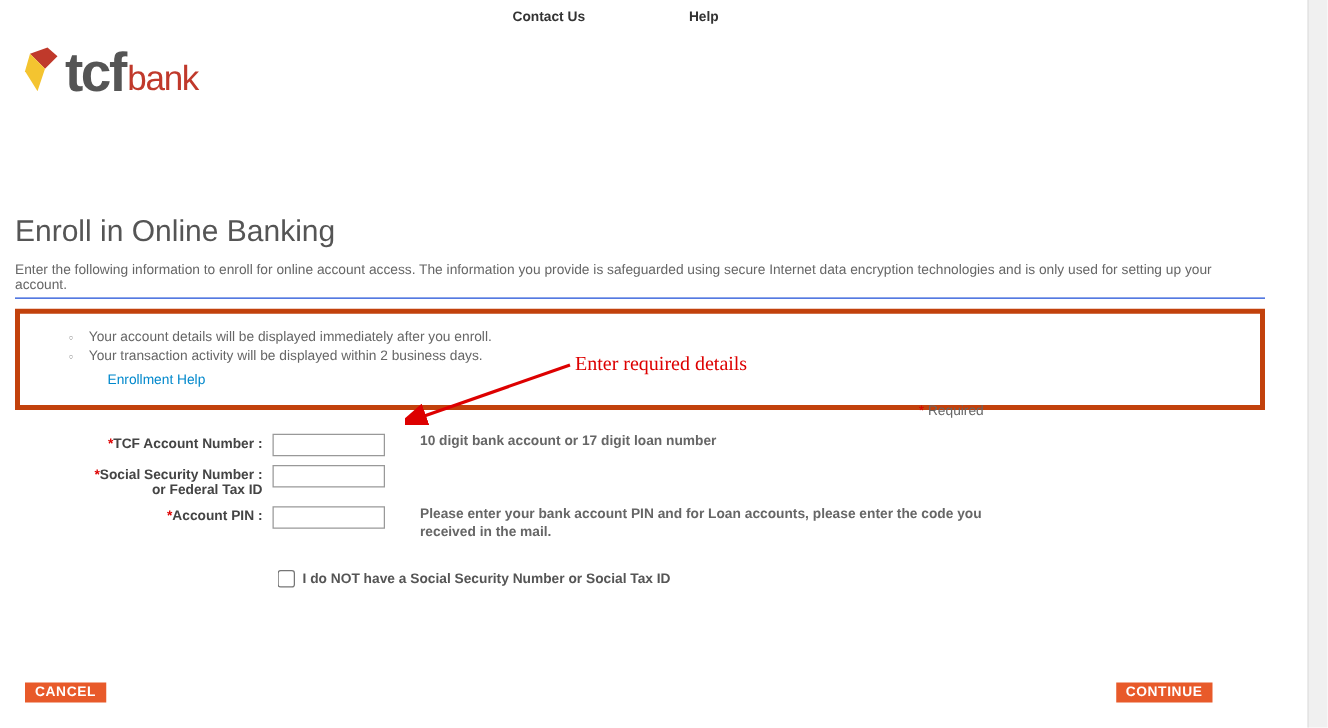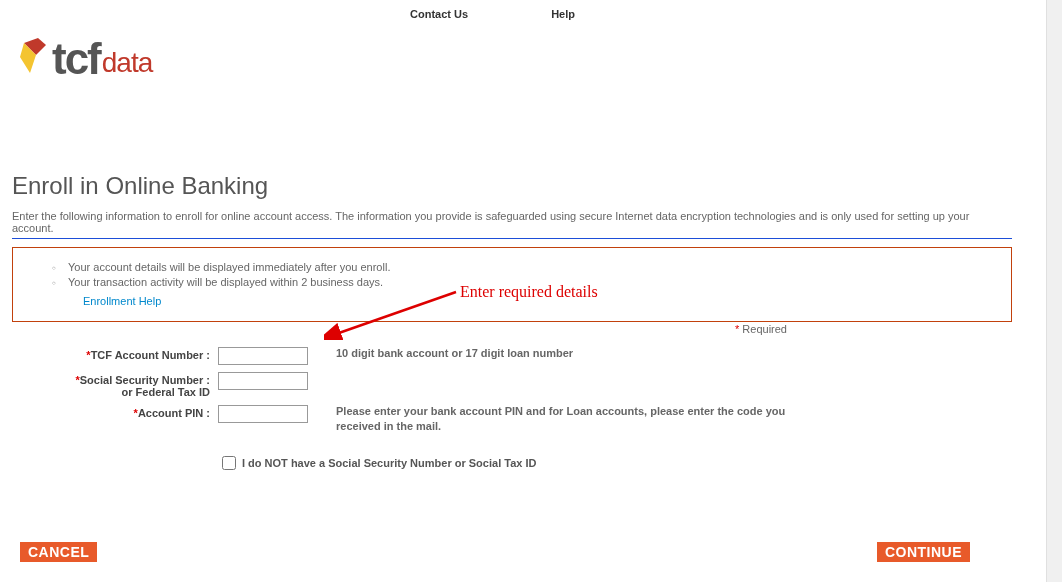--- a/index.html
+++ b/index.html
@@ -88,21 +88,21 @@
       font-size: 11px;
       color: #666;
       border-bottom: 1px solid #1d4ed8;
       padding-bottom: 4px;
     }
     .info-box {
       position: absolute;
       top: 247px;
       left: 12px;
       width: 1000px;
-      border: 1px solid #c2410c;
+      border: 4px solid #c2410c;
       padding: 12px 10px 12px 10px;
     }
     .info-box ul {
       list-style: none;
       padding-left: 45px;
     }
     .info-box li {
       font-size: 11px;
       color: #666;
       line-height: 1.4;
@@ -205,21 +205,21 @@
       position: absolute;
       bottom: 20px;
       left: 20px;
       right: 60px;
       display: flex;
       justify-content: space-between;
     }
     .btn {
       background: #e85a2a;
       color: #fff;
-      font-size: 14px;
+      font-size: 11px;
       font-weight: bold;
       padding: 2px 8px;
       border: none;
       font-family: Verdana, Arial, sans-serif;
       cursor: pointer;
       letter-spacing: 0.5px;
     }
     .arrow-svg {
       position: absolute;
       top: 290px;
@@ -237,21 +237,21 @@
   </div>
 
   <div class="logo">
     <div class="logo-mark">
       <svg width="32" height="44" viewBox="0 0 32 44">
         <path d="M6 8 L20 3 L28 10 L18 20 Z" fill="#c0392b"></path>
         <path d="M6 8 L18 20 L12 38 L2 22 Z" fill="#f4c430"></path>
       </svg>
     </div>
     <span class="logo-text-tcf">tcf</span>
-    <span class="logo-text-bank">data</span>
+    <span class="logo-text-bank">bank</span>
   </div>
 
   <h1 class="page-title">Enroll in Online Banking</h1>
 
   <div class="intro-text">Enter the following information to enroll for online account access. The information you provide is safeguarded using secure Internet data encryption technologies and is only used for setting up your account.</div>
 
   <div class="info-box">
     <ul>
       <li>Your account details will be displayed immediately after you enroll.</li>
       <li>Your transaction activity will be displayed within 2 business days.</li>

